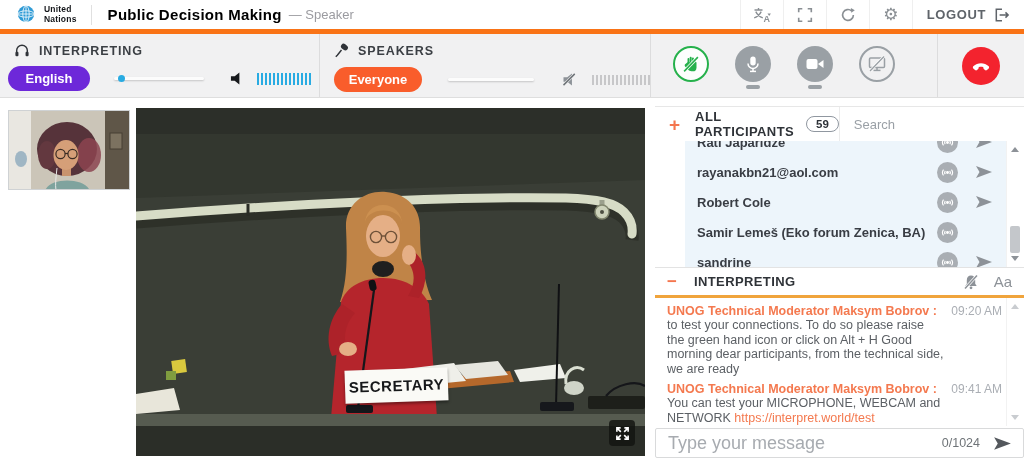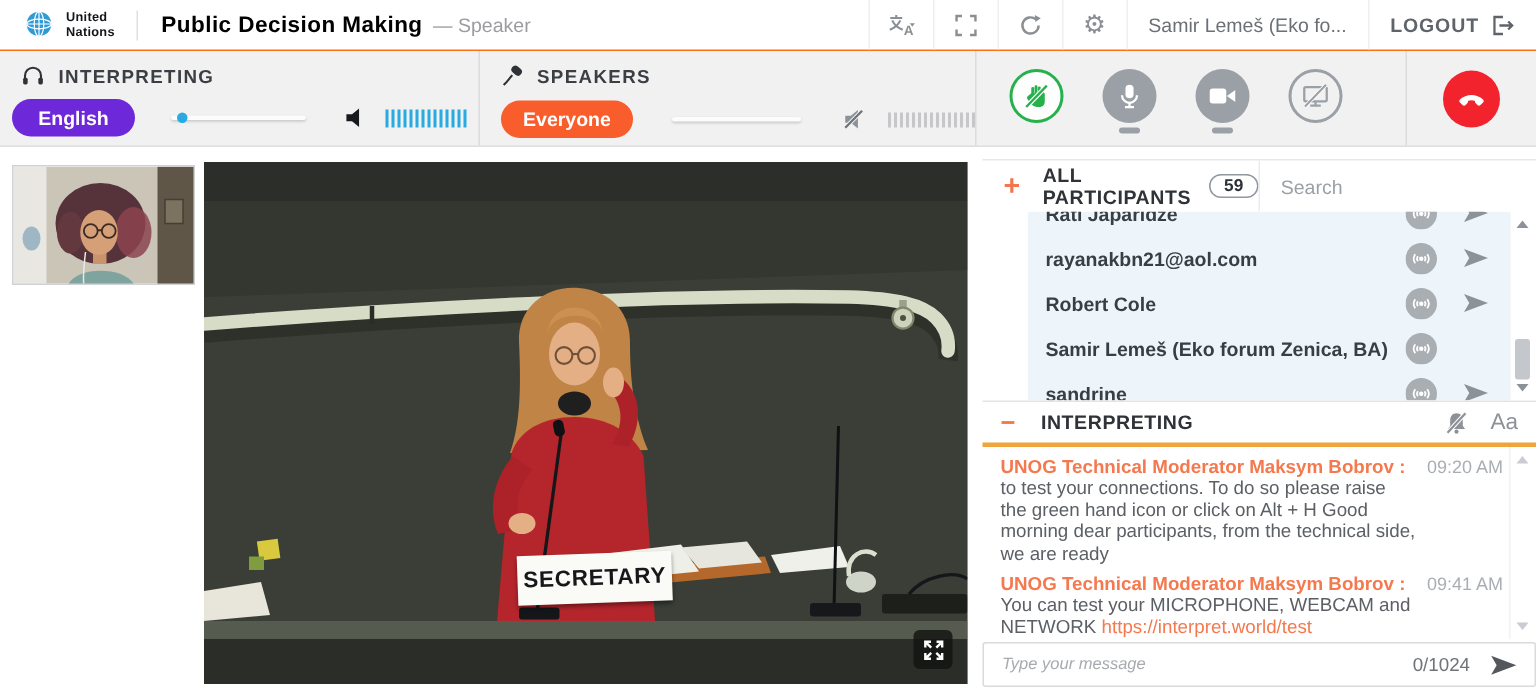--- a/index.html
+++ b/index.html
@@ -1,21 +1,21 @@
 <!DOCTYPE html>
 <html><head>
 <meta charset="utf-8">
 <style>
   html,body{margin:0;padding:0;width:1024px;height:466px;overflow:hidden;
     font-family:"Liberation Sans",sans-serif;background:#fff;}
   .app{position:relative;width:1024px;height:466px;background:#fff;}
 
   
   .topbar{position:absolute;left:0;top:0;width:1024px;height:34px;background:#fff;
-    border-bottom:1px solid #f97316;display:flex;align-items:center;box-sizing:border-box;}
+    border-bottom:5px solid #f97316;display:flex;align-items:center;box-sizing:border-box;}
   .brand{display:flex;align-items:center;gap:6px;padding:0 14px;}
   .brand-text{font-size:8.5px;font-weight:700;color:#14161a;line-height:1.1;letter-spacing:.2px;}
   .brand-div{width:1px;height:20px;background:#e0e0e0;margin-right:16px;}
   .page-title{font-size:15px;font-weight:700;color:#000000;letter-spacing:.3px;}
   .page-subtitle{font-size:13px;font-weight:500;color:#9b9ba0;margin-left:7px;}
   .top-right{margin-left:auto;display:flex;align-items:center;height:100%;}
   .hcell{display:flex;align-items:center;justify-content:center;height:100%;
     border-left:1px solid #efefef;color:#8a8f94;}
   .hicon{width:42px;cursor:pointer;}
   .huser{padding:0 14px;font-size:13px;color:#6b7076;white-space:nowrap;}
@@ -110,21 +110,21 @@
   .ann-body{height:128px;flex:none;display:flex;overflow:hidden;}
   .msgs{flex:1;overflow:hidden;padding:6px 0 0 12px;}
   .msg{position:relative;padding-right:62px;margin-bottom:6px;font-size:12.5px;line-height:1.15;}
   .msg-sender{color:#f4794f;font-weight:600;}
   .msg-body{color:#5c6065;}
   .msg-link{color:#f4794f;text-decoration:none;cursor:pointer;}
   .msg-time{position:absolute;top:1px;right:4px;font-size:12px;color:#aaaeb4;}
 
   .composer{margin-top:2px;height:30px;flex:none;border:1px solid #d9dadb;border-radius:2px;
     display:flex;align-items:center;padding:0 10px;box-sizing:border-box;background:#fff;}
-  .composer input{flex:1;border:none;outline:none;font-size:11px;color:#a21caf;font-family:inherit;font-style:italic;}
+  .composer input{flex:1;border:none;outline:none;font-size:18px;color:#a21caf;font-family:inherit;}
   .composer input::placeholder{color:#a7abb0;}
   .counter{font-size:12.5px;color:#6f7478;margin:0 12px 0 8px;}
   .send-dark{cursor:pointer;display:flex;align-items:center;}
 </style>
 </head>
 <body>
 
 <div class="app">
 
   <div class="topbar">
@@ -163,21 +163,20 @@
       </div>
       <div class="hcell hicon">
         <svg width="18" height="18" viewBox="0 0 20 20" fill="none">
           <path d="M16,10 a6,6 0 1 1 -2,-4.5" stroke="#8a8f94" stroke-width="1.8"></path>
           <polygon points="13.2,2.2 17.6,4.6 13.6,7.4" fill="#8a8f94"></polygon>
         </svg>
       </div>
       <div class="hcell hicon">
         <span class="gear-glyph">⚙</span>
       </div>
-      <div class="hcell huser">Samir Lemeš (Eko fo...</div>
       <div class="hcell hlogout">
         <span>LOGOUT</span>
         <svg width="17" height="16" viewBox="0 0 18 16" fill="none" stroke="#5f646a" stroke-width="1.6">
           <path d="M9.5,2 H3.5 V14 H9.5 M7,8 H16 M13.2,5.2 L16,8 L13.2,10.8"></path>
         </svg>
       </div>
     </div>
   </div>
 
   <div class="toolbar">

